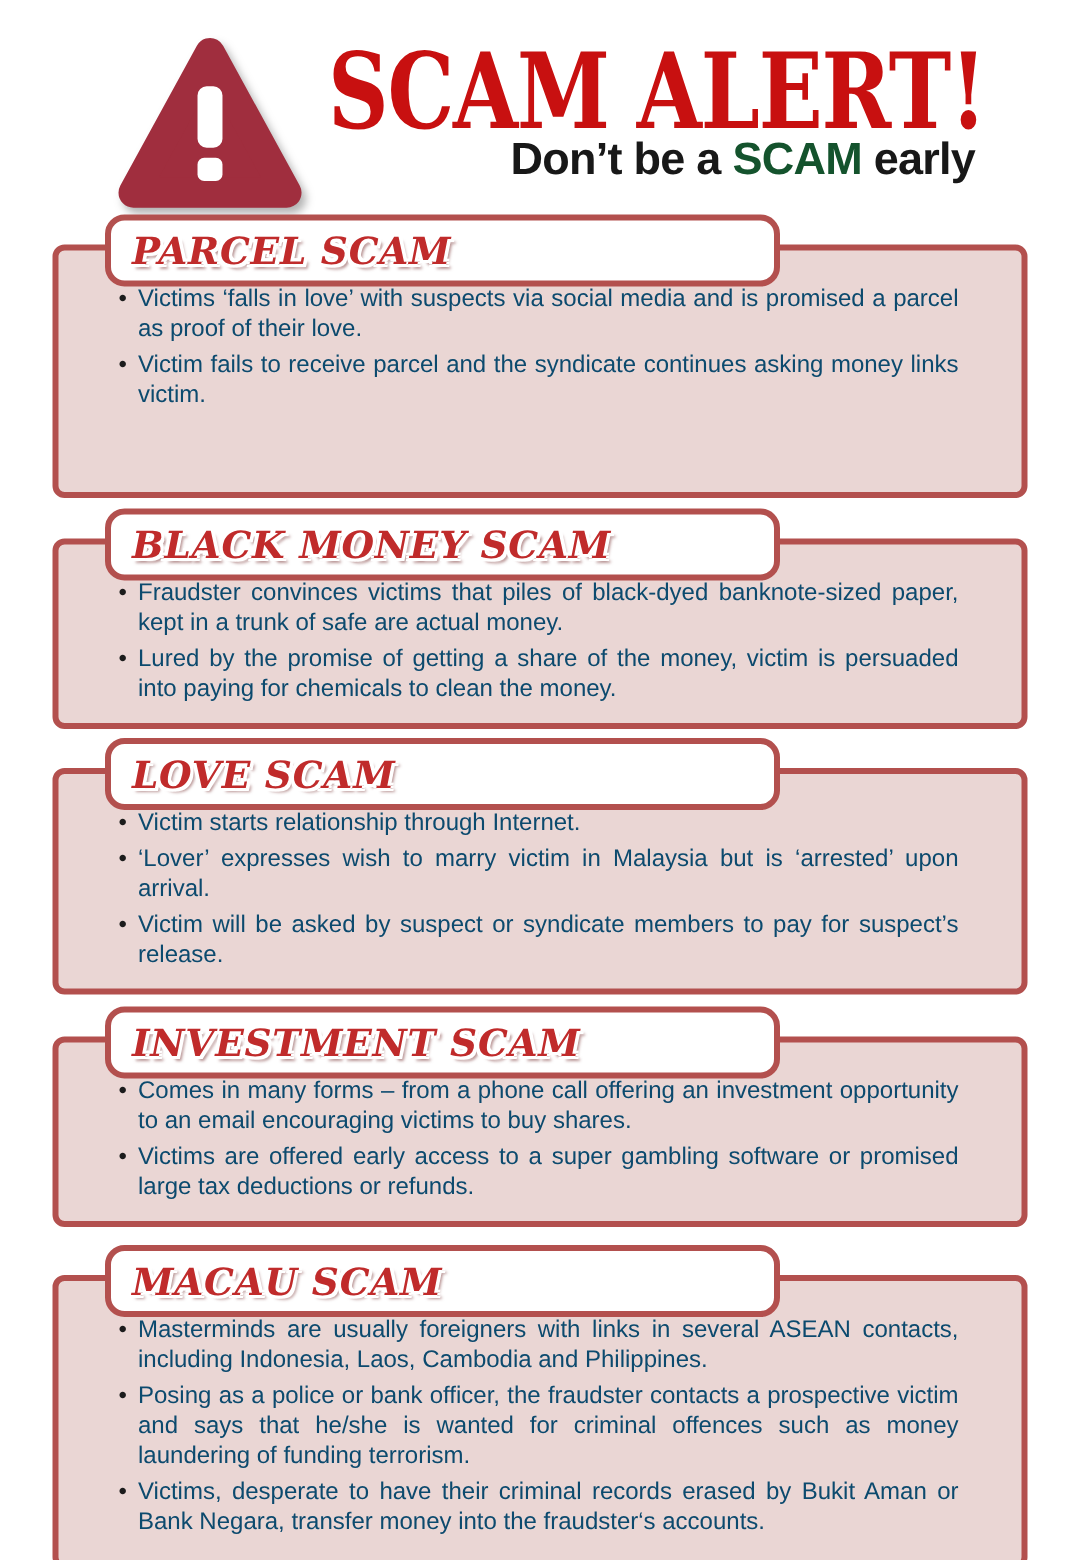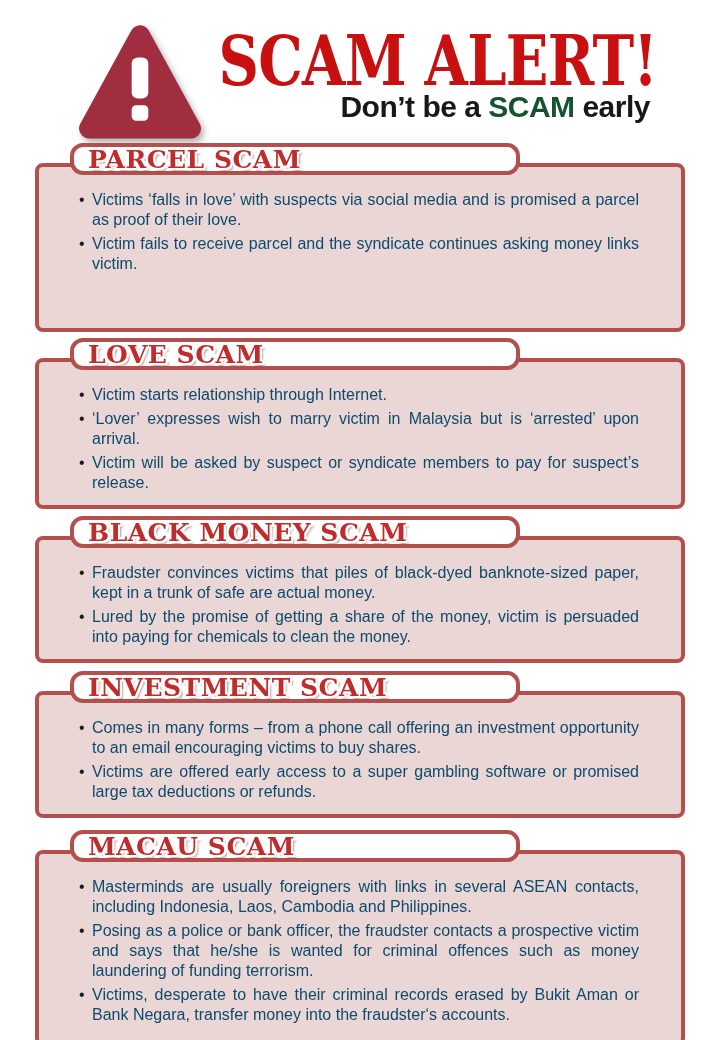--- a/index.html
+++ b/index.html
@@ -31,24 +31,24 @@
 
   
   .sections{position:absolute;top:143px;left:0;width:720px;}
   .scam-section{position:relative;margin:0 35px;padding-top:20px;}
   .scam-section + .scam-section{margin-top:7px;}
   .sec-gap-s{margin-top:6px !important;}
   .sec-gap-m{margin-top:8px !important;}
   .sec-gap-l{margin-top:12px !important;}
 
   .pill{
-    position:absolute;top:0;left:35px;width:450px;height:32px;
+    position:absolute;top:0;left:35px;width:450px;height:48px;
     box-sizing:border-box;background:#ffffff;
     border:4px solid #b3504e;border-radius:13px;
-    z-index:2;display:flex;align-items:center;padding-left:14px;
+    z-index:2;display:flex;align-items:center;padding-left:14px;font-style:italic;
   }
   .pill-text{
     font-family:"DejaVu Serif","Liberation Serif",serif;
     font-weight:bold;font-size:25px;letter-spacing:0.5px;
     color:#c02b2b;white-space:nowrap;
     text-shadow:
       -2px -2px 0 #fff, 2px -2px 0 #fff, -2px 2px 0 #fff, 2px 2px 0 #fff,
       -2px 0 0 #fff, 2px 0 0 #fff, 0 -2px 0 #fff, 0 2px 0 #fff,
       3px 3px 2px rgba(125,60,60,0.55);
   }
@@ -94,41 +94,41 @@
       <span class="pill-text">PARCEL SCAM</span>
     </div>
     <div class="panel h1">
       <ul class="bullets">
         <li>Victims ‘falls in love’ with suspects via social media and is promised a parcel as proof of their love.</li>
         <li>Victim fails to receive parcel and the syndicate continues asking money links victim.</li>
       </ul>
     </div>
   </section>
 
+  <section class="scam-section">
+    <div class="pill">
+      <span class="pill-text">BLACK MONEY SCAM</span>
+    </div>
+    <div class="panel h3">
+      <ul class="bullets">
+        <li>Fraudster convinces victims that piles of black-dyed banknote-sized paper, kept in a trunk of safe are actual money.</li>
+        <li>Lured by the promise of getting a share of the money, victim is persuaded into paying for chemicals to clean the money.</li>
+      </ul>
+    </div>
+  </section>
+
   <section class="scam-section sec-gap-s">
     <div class="pill">
       <span class="pill-text">LOVE SCAM</span>
     </div>
     <div class="panel h2">
       <ul class="bullets">
         <li>Victim starts relationship through Internet.</li>
         <li>‘Lover’ expresses wish to marry victim in Malaysia but is ‘arrested’ upon arrival.</li>
         <li>Victim will be asked by suspect or syndicate members to pay for suspect’s release.</li>
-      </ul>
-    </div>
-  </section>
-
-  <section class="scam-section">
-    <div class="pill">
-      <span class="pill-text">BLACK MONEY SCAM</span>
-    </div>
-    <div class="panel h3">
-      <ul class="bullets">
-        <li>Fraudster convinces victims that piles of black-dyed banknote-sized paper, kept in a trunk of safe are actual money.</li>
-        <li>Lured by the promise of getting a share of the money, victim is persuaded into paying for chemicals to clean the money.</li>
       </ul>
     </div>
   </section>
 
   <section class="scam-section sec-gap-m">
     <div class="pill">
       <span class="pill-text">INVESTMENT SCAM</span>
     </div>
     <div class="panel h4">
       <ul class="bullets">

